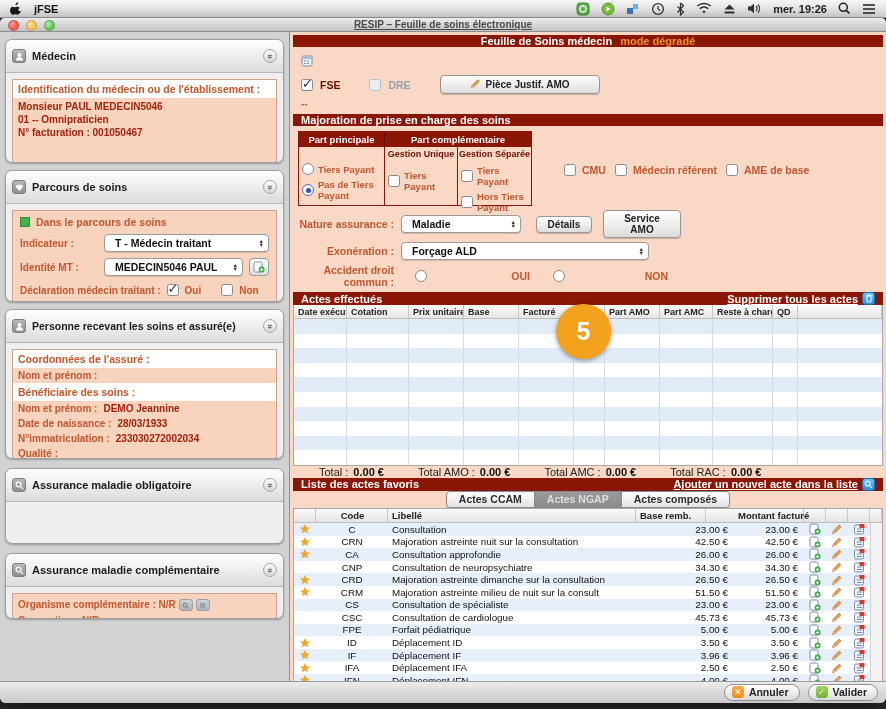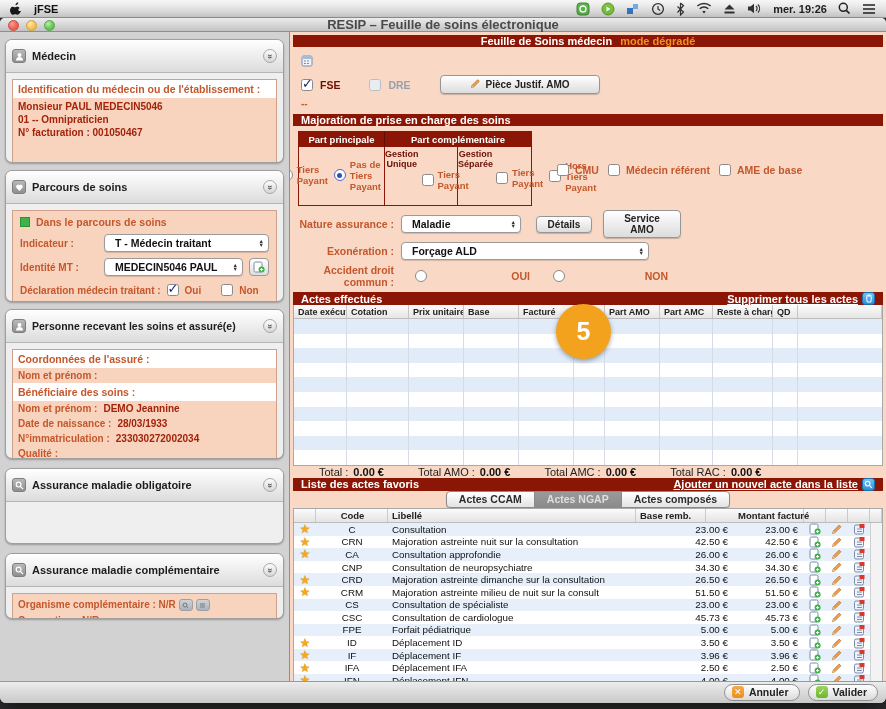--- a/index.html
+++ b/index.html
@@ -14,21 +14,21 @@
   .mb-right { margin-left:auto; display:flex; align-items:center; gap:11px; }
   .mb-right svg { display:block; }
   .mb-clock { font-size:11px; font-weight:bold; color:#222; }
 
   
   .window { position:absolute; top:18px; left:0; width:886px; height:685px;
     background:#d2d2d2; border-radius:5px 5px 6px 6px; box-shadow:0 8px 22px rgba(0,0,0,.55);
     display:flex; flex-direction:column; }
   .titlebar { height:14px; background:linear-gradient(#ececec,#c3c3c3); border-bottom:1px solid #8f8f8f;
     border-radius:5px 5px 0 0; position:relative; display:flex; align-items:center; justify-content:center; }
-  .titlebar .title { font-size:13px; font-weight:bold; color:#4a4a4a; line-height:13px; }
+  .titlebar .title { font-size:10px; font-weight:bold; color:#4a4a4a; line-height:13px;text-decoration:underline; }
   .lights { position:absolute; left:8px; top:2px; display:flex; gap:7px; }
   .light { width:11px; height:11px; border-radius:50%; }
   .light.red { background:radial-gradient(circle at 35% 30%, #ff9a90,#ec5f52 60%); border:1px solid #c94a3e; }
   .light.yellow { background:radial-gradient(circle at 35% 30%, #ffe9a8,#f5bf4f 60%); border:1px solid #cf9e3d; }
   .light.green { background:radial-gradient(circle at 35% 30%, #b8f0a8,#61c454 60%); border:1px solid #53a845; }
 
   .win-content { flex:1; display:flex; overflow:hidden; }
 
   
   .sidebar { width:289px; background:#d2d2d2; padding:7px 5px 0 5px; display:flex; flex-direction:column; gap:7px; }
@@ -77,26 +77,26 @@
   .daterow { display:flex; align-items:center; gap:6px; font-size:11px; font-weight:bold; color:#c4572c; padding:3px 0 2px 0; }
   .fserow { display:flex; align-items:center; gap:7px; padding:4px 0 2px 0; }
   .fserow .fse-l { font-size:10.5px; font-weight:bold; color:#6b0f04; }
   .fserow .dre-l { font-size:10.5px; font-weight:bold; color:#98a0aa; }
   .mbtn { background:linear-gradient(#ffffff,#dcdcdc); border:1px solid #969696; border-radius:4px;
     font-size:10px; font-weight:bold; color:#222; padding:2px 12px; display:inline-flex; align-items:center; gap:5px;
     box-shadow:0 1px 1px rgba(0,0,0,.2); font-family:inherit; }
   .dashes { font-size:10px; font-weight:bold; color:#c4572c; padding:2px 0 1px 0; }
 
   
-  .cond { display:flex; gap:25px; padding:5px 8px 2px 8px; }
+  .cond { display:flex; gap:32px; padding:5px 8px 2px 8px; }
   .pc-table { width:234px; border:1px solid #8c1605; font-size:9.5px; flex:0 0 auto; }
   .pc-hrow { display:flex; }
   .pc-h { background:#8c1605; color:#fff; font-weight:bold; text-align:center; padding:2px 0; }
   .pc-body { display:flex; height:58px; }
-  .pc-col { display:flex; }
+  .pc-col { display:flex; flex-direction:column; }
   .pc-sub { font-weight:bold; color:#6b0f04; text-align:center; padding:2px 0 1px 0; font-size:9px; }
   .pc-opt { display:flex; align-items:center; gap:4px; padding:2px 3px; font-size:9.5px; font-weight:bold; color:#c4572c; }
   .chk-col { display:flex; gap:9px; padding-top:3px; }
   .chk-item { display:flex; align-items:center; gap:6px; font-size:10.5px; font-weight:bold; color:#c4572c; }
   .assur-rows { padding:2px 8px 4px 8px; display:flex; flex-direction:column; gap:4px; }
   .arow { display:flex; align-items:center; gap:7px; }
   .arow .flabel { width:96px; text-align:right; flex:0 0 auto; font-size:10.5px; }
 
   
   .actes-wrap { margin:0 3px; background:#fff; border:1px solid #a9a9a9; border-top:none; }

